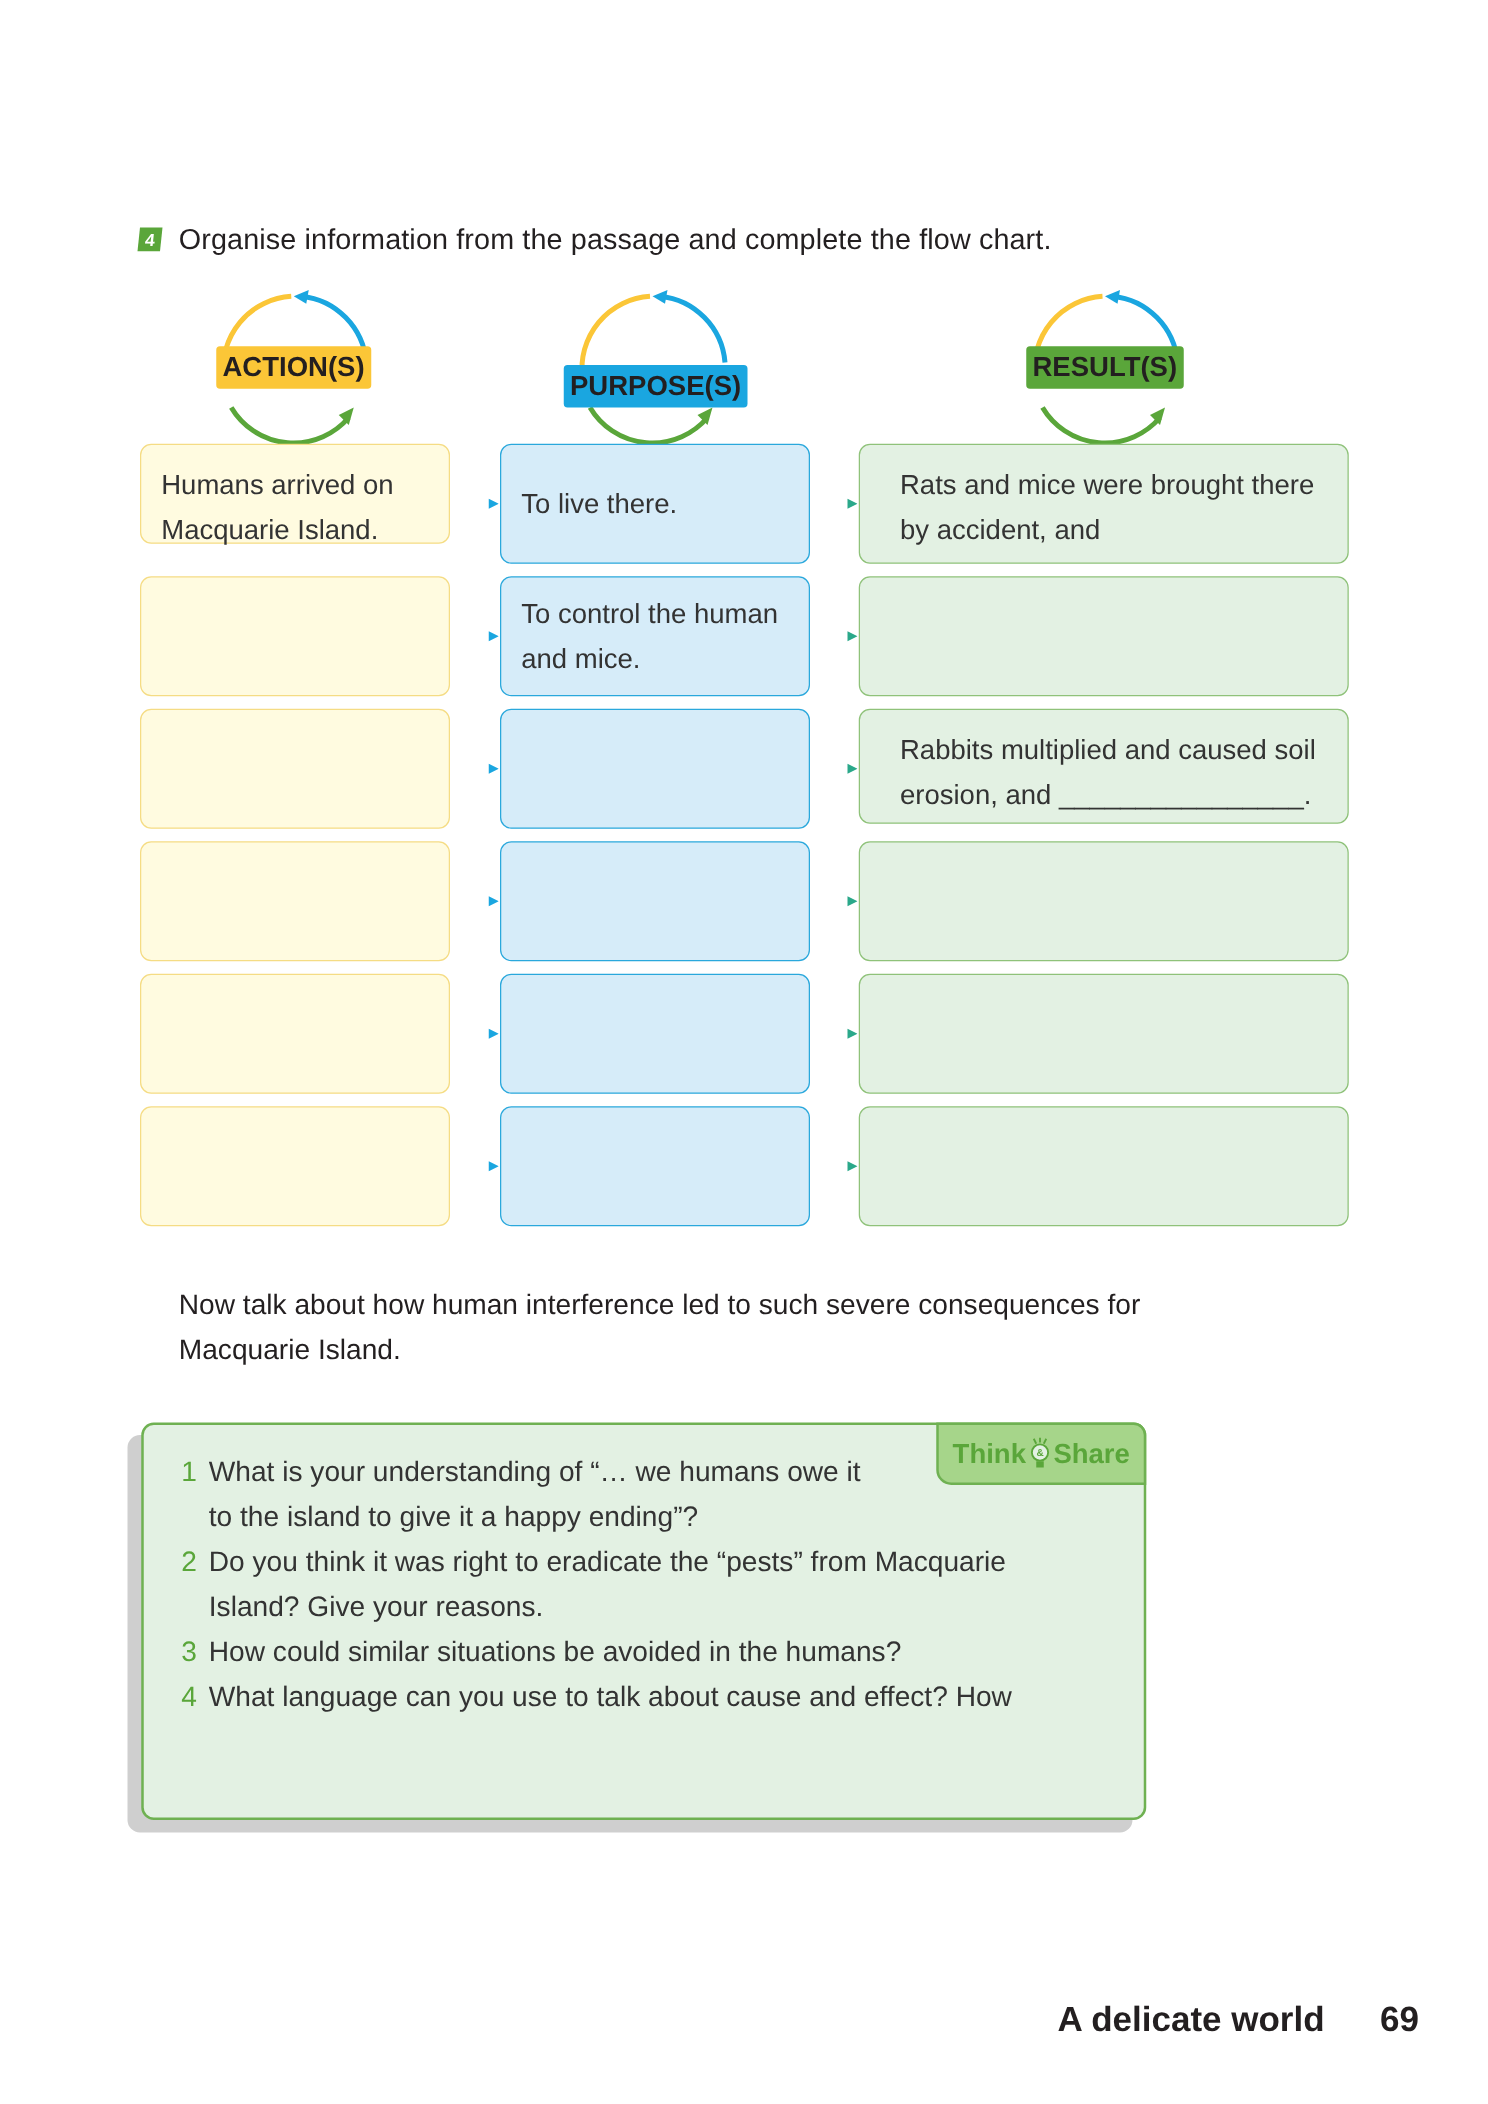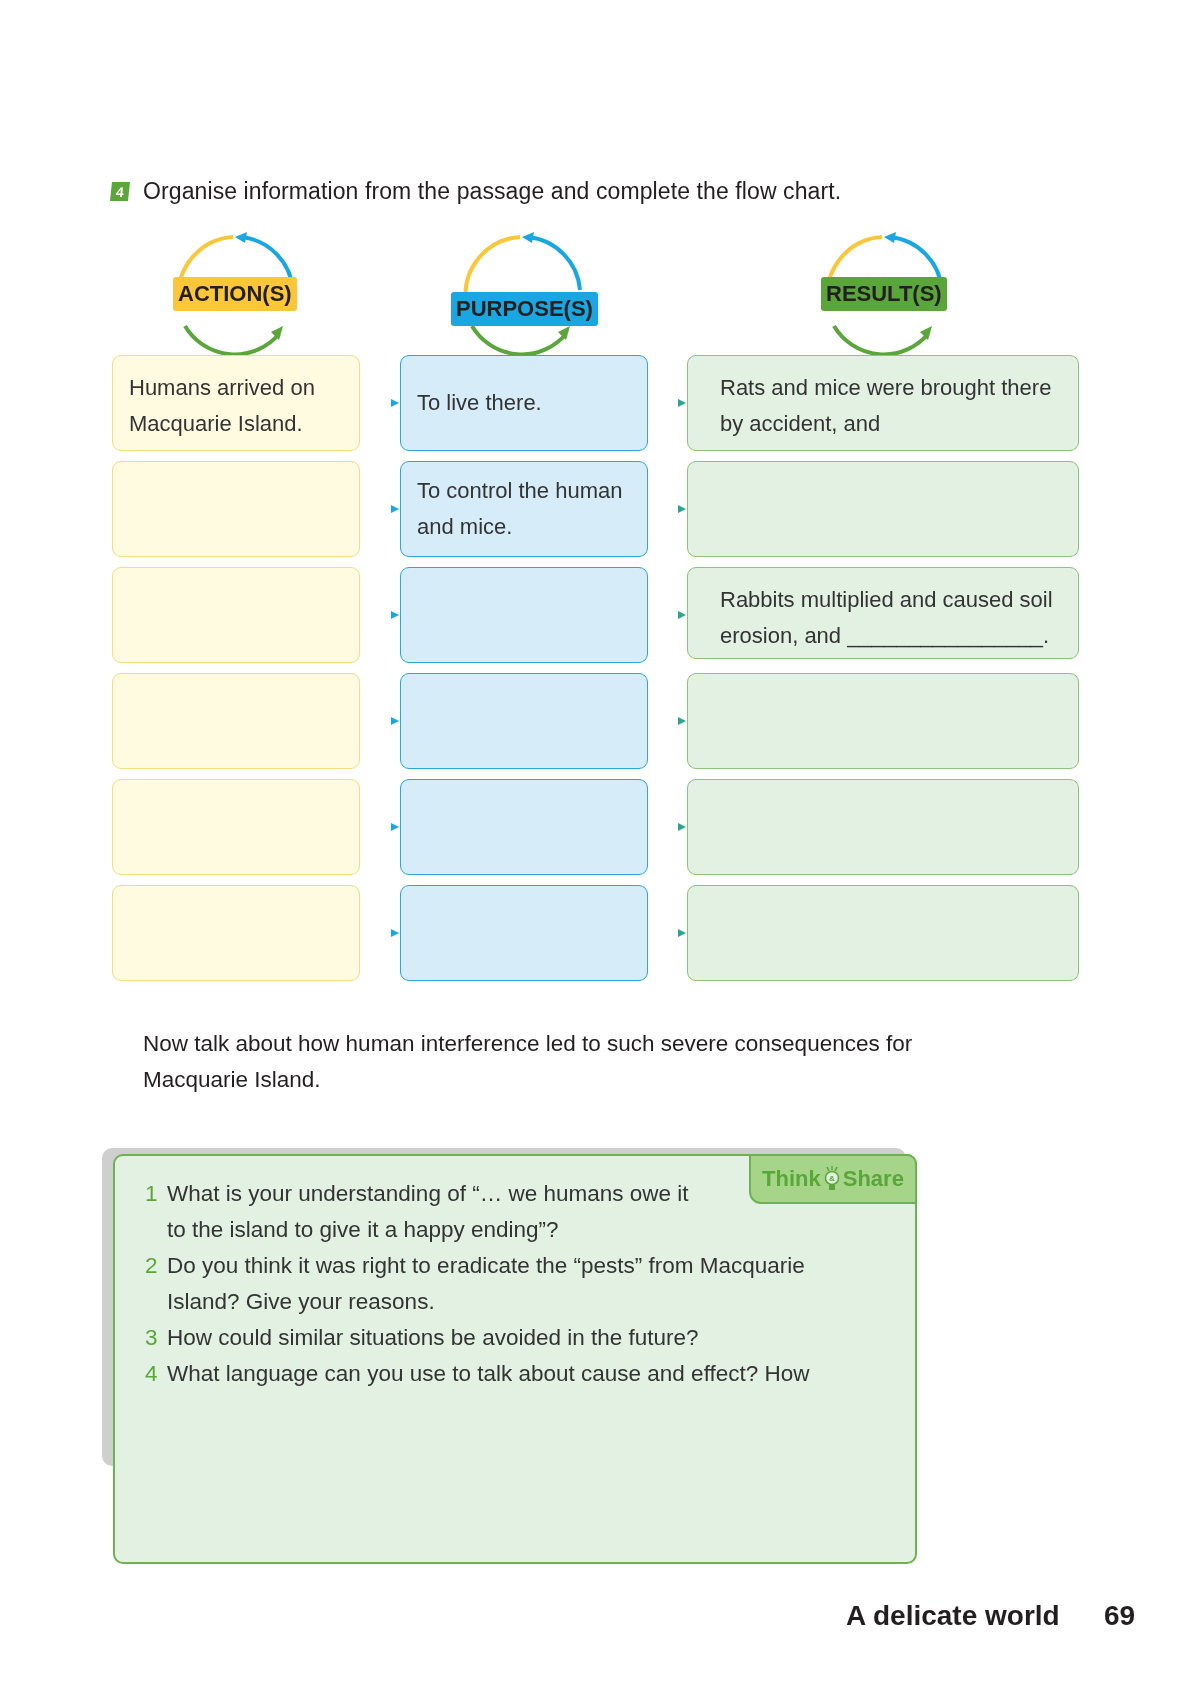--- a/index.html
+++ b/index.html
@@ -16,22 +16,22 @@
            border-radius: 3px; white-space: nowrap; }
   .box { position: absolute; border-radius: 9px; box-sizing: border-box;
          padding: 14px 16px; font-size: 22px; line-height: 36px; color: #333; }
   .c-act { left: 112px; width: 248px; background: #fffbe0; border: 1.5px solid #f5dc84; }
   .c-pur { left: 400px; width: 248px; background: #d6ecf9; border: 1.5px solid #2aa8dc; }
   .c-res { left: 687px; width: 392px; background: #e3f1e3; border: 1.5px solid #8fc27a; padding-left: 32px; }
   .vcenter { display: flex; align-items: center; }
   .arrow { position: absolute; height: 10px; }
   .talk { left: 143px; top: 1026px; font-size: 22.5px; line-height: 36px; width: 860px; }
   .think-shadow { left: 102px; top: 1148px; width: 804px; height: 318px; background: #cfcfcf; border-radius: 10px; }
-  .think { left: 113px; top: 1138px; width: 804px; height: 410px; background: #e3f1e3;
-           border: 2px solid #6fb152; border-radius: 10px; box-sizing: border-box; margin-top: 16px; }
+  .think { left: 113px; top: 1138px; width: 804px; height: 318px; background: #e3f1e3;
+           border: 2px solid #6fb152; border-radius: 10px; box-sizing: border-box; }
   .ts-tab { position: absolute; right: -2px; top: -2px; width: 168px; height: 50px; background: #a6d58a;
             border: 2px solid #6fb152; border-radius: 0 10px 0 12px; box-sizing: border-box;
             display: flex; align-items: center; justify-content: center;
             font-weight: bold; font-size: 22px; color: #5aa63a; }
   .q { position: absolute; left: 30px; font-size: 22.5px; line-height: 36px; color: #333; }
   .qn { color: #5aa63a; display: inline-block; width: 22px; }
   .qt { display: inline-block; vertical-align: top; }
   .footer { top: 1600px; font-weight: bold; font-size: 28px; color: #231f20; }
 </style>
 </head>
@@ -69,21 +69,21 @@
     <path d="M62 7 A58 58 0 0 0 8 72" fill="none" stroke="#fbc637" stroke-width="4"></path>
     <path d="M70 7 A58 58 0 0 1 122 60" fill="none" stroke="#1aa6e0" stroke-width="4"></path>
     <polygon points="64,7 76,2 74,13" fill="#1aa6e0"></polygon>
     <path d="M14 96 A58 58 0 0 0 108 104" fill="none" stroke="#5aa63a" stroke-width="4"></path>
     <polygon points="112,96 108,110 100,102" fill="#5aa63a"></polygon>
   </svg>
 </div>
 <div class="abs label" style="left:821px;top:277px;background:#5aa63a;">RESULT(S)</div>
 
 <div id="rows">
-    <div class="box c-act" style="top: 355px; height: 96px;"><span>Humans arrived on Macquarie Island.</span></div>
+    <div class="box c-act" style="top: 355px; height: 80px;"><span>Humans arrived on Macquarie Island.</span></div>
     <div class="box c-pur vcenter" style="top: 355px; height: 96px;">
       <span>To live there.</span>
     </div>
     <div class="box c-res" style="top: 355px; height: 96px;"><span>Rats and mice were brought there by accident, and ________________.</span></div>
     <svg class="arrow" width="38" height="10" style="left: 361px; top: 398px;">
       <defs>
         <linearGradient id="garrow-action-to-purpose-icon0">
           <stop offset="0" stop-color="#f5dc84"></stop>
           <stop offset="1" stop-color="#1aa6e0"></stop>
         </linearGradient>
@@ -242,19 +242,19 @@
         <circle cx="9" cy="12" r="6.5" fill="#e3f1e3" stroke="#5aa63a" stroke-width="1.5"></circle>
         <rect x="6" y="19" width="6" height="5" fill="#5aa63a"></rect>
         <text x="9" y="15" font-size="8" text-anchor="middle" fill="#5aa63a" font-family="Liberation Sans, sans-serif">&amp;</text>
       </svg>
     </span>
     <span>Share</span>
   </div>
   <div id="questions">
       <div class="q" style="top: 20px;"><span class="qn">1</span><span class="qt"><span>What is your understanding of “… we humans owe it</span><br><span>to the island to give it a happy ending”?</span></span></div>
       <div class="q" style="top: 92px;"><span class="qn">2</span><span class="qt"><span>Do you think it was right to eradicate the “pests” from Macquarie</span><br><span>Island? Give your reasons.</span></span></div>
-      <div class="q" style="top: 164px;"><span class="qn">3</span><span class="qt"><span>How could similar situations be avoided in the future?</span></span></div>
+      <div class="q" style="top: 164px;"><span class="qn">3</span><span class="qt"><span>How could similar situations be avoided in the humans?</span></span></div>
       <div class="q" style="top: 200px;"><span class="qn">4</span><span class="qt"><span>What language can you use to talk about cause and effect? How</span><br></span></div>
     </div>
 </div>
 
 <div class="abs footer" style="left:846px;">A delicate world</div>
 <div class="abs footer" style="left:1060px;margin-left:44px;">69</div>
 
 </body></html>

